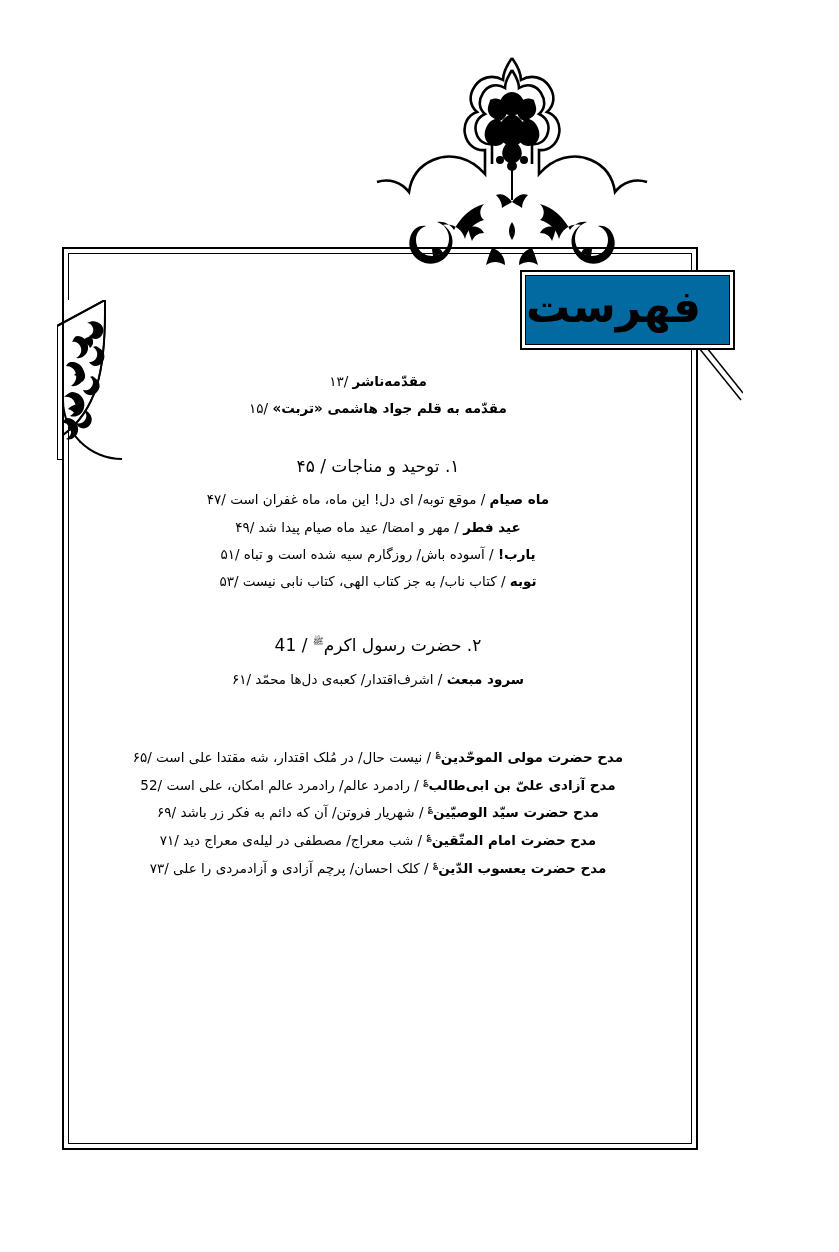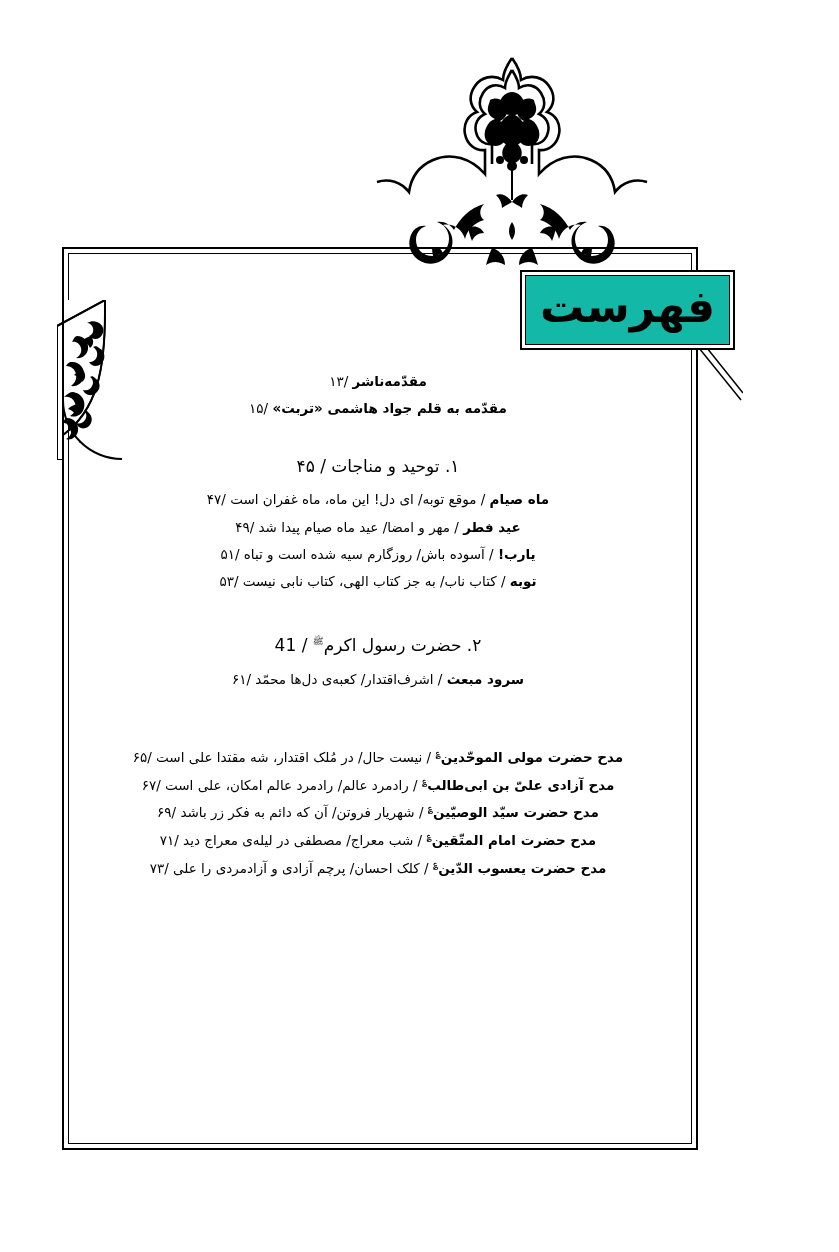--- a/index.html
+++ b/index.html
@@ -38,22 +38,22 @@
 
   
   #title-banner{
     position:absolute;left:520px;top:270px;width:215px;height:80px;
     border:2px solid #000;box-sizing:border-box;background:#fff;
     display:flex;align-items:center;justify-content:center;
     z-index:5;
   }
   #title-banner-inner{
     position:absolute;left:525px;top:275px;width:205px;height:70px;
-    border:1.5px solid #000;box-sizing:border-box;background:#14b8a6;
-    display:flex;align-items:center;justify-content:center;z-index:6;
+    border:1.5px solid #000;box-sizing:border-box;background:#0369a1;
+    display:flex;align-items:center;justify-content:flex-end;z-index:6;
   }
   #title-text{
     font-size:44px;font-weight:bold;letter-spacing:-2px;
     line-height:1;padding-bottom:6px;white-space:nowrap;
   }
   
   #banner-tail{
     position:absolute;left:697px;top:348px;width:46px;height:56px;z-index:4;
   }
 
@@ -226,21 +226,21 @@
   <div class="gap-sec"></div>
 
   <div class="gap-sub"></div>
 
   <div class="entry">
     <span class="lead">مدح حضرت مولی الموحّدین</span><span class="hon">؏</span>
     <span>/ نیست حال/ در مُلک اقتدار، شه مقتدا علی است</span> /<span class="page">۶۵</span>
   </div>
   <div class="entry">
     <span class="lead">مدح آزادی علیّ بن ابی‌طالب</span><span class="hon">؏</span>
-    <span>/ رادمرد عالم/ رادمرد عالم امکان، علی است</span> /<span class="page">۶۷</span>
+    <span>/ رادمرد عالم/ رادمرد عالم امکان، علی است</span> /<span class="page">52</span>
   </div>
   <div class="entry">
     <span class="lead">مدح حضرت سیّد الوصیّین</span><span class="hon">؏</span>
     <span>/ شهریار فروتن/ آن که دائم به فکر زر باشد</span> /<span class="page">۶۹</span>
   </div>
   <div class="entry">
     <span class="lead">مدح حضرت امام المتّقین</span><span class="hon">؏</span>
     <span>/ شب معراج/ مصطفی در لیله‌ی معراج دید</span> /<span class="page">۷۱</span>
   </div>
   <div class="entry">

